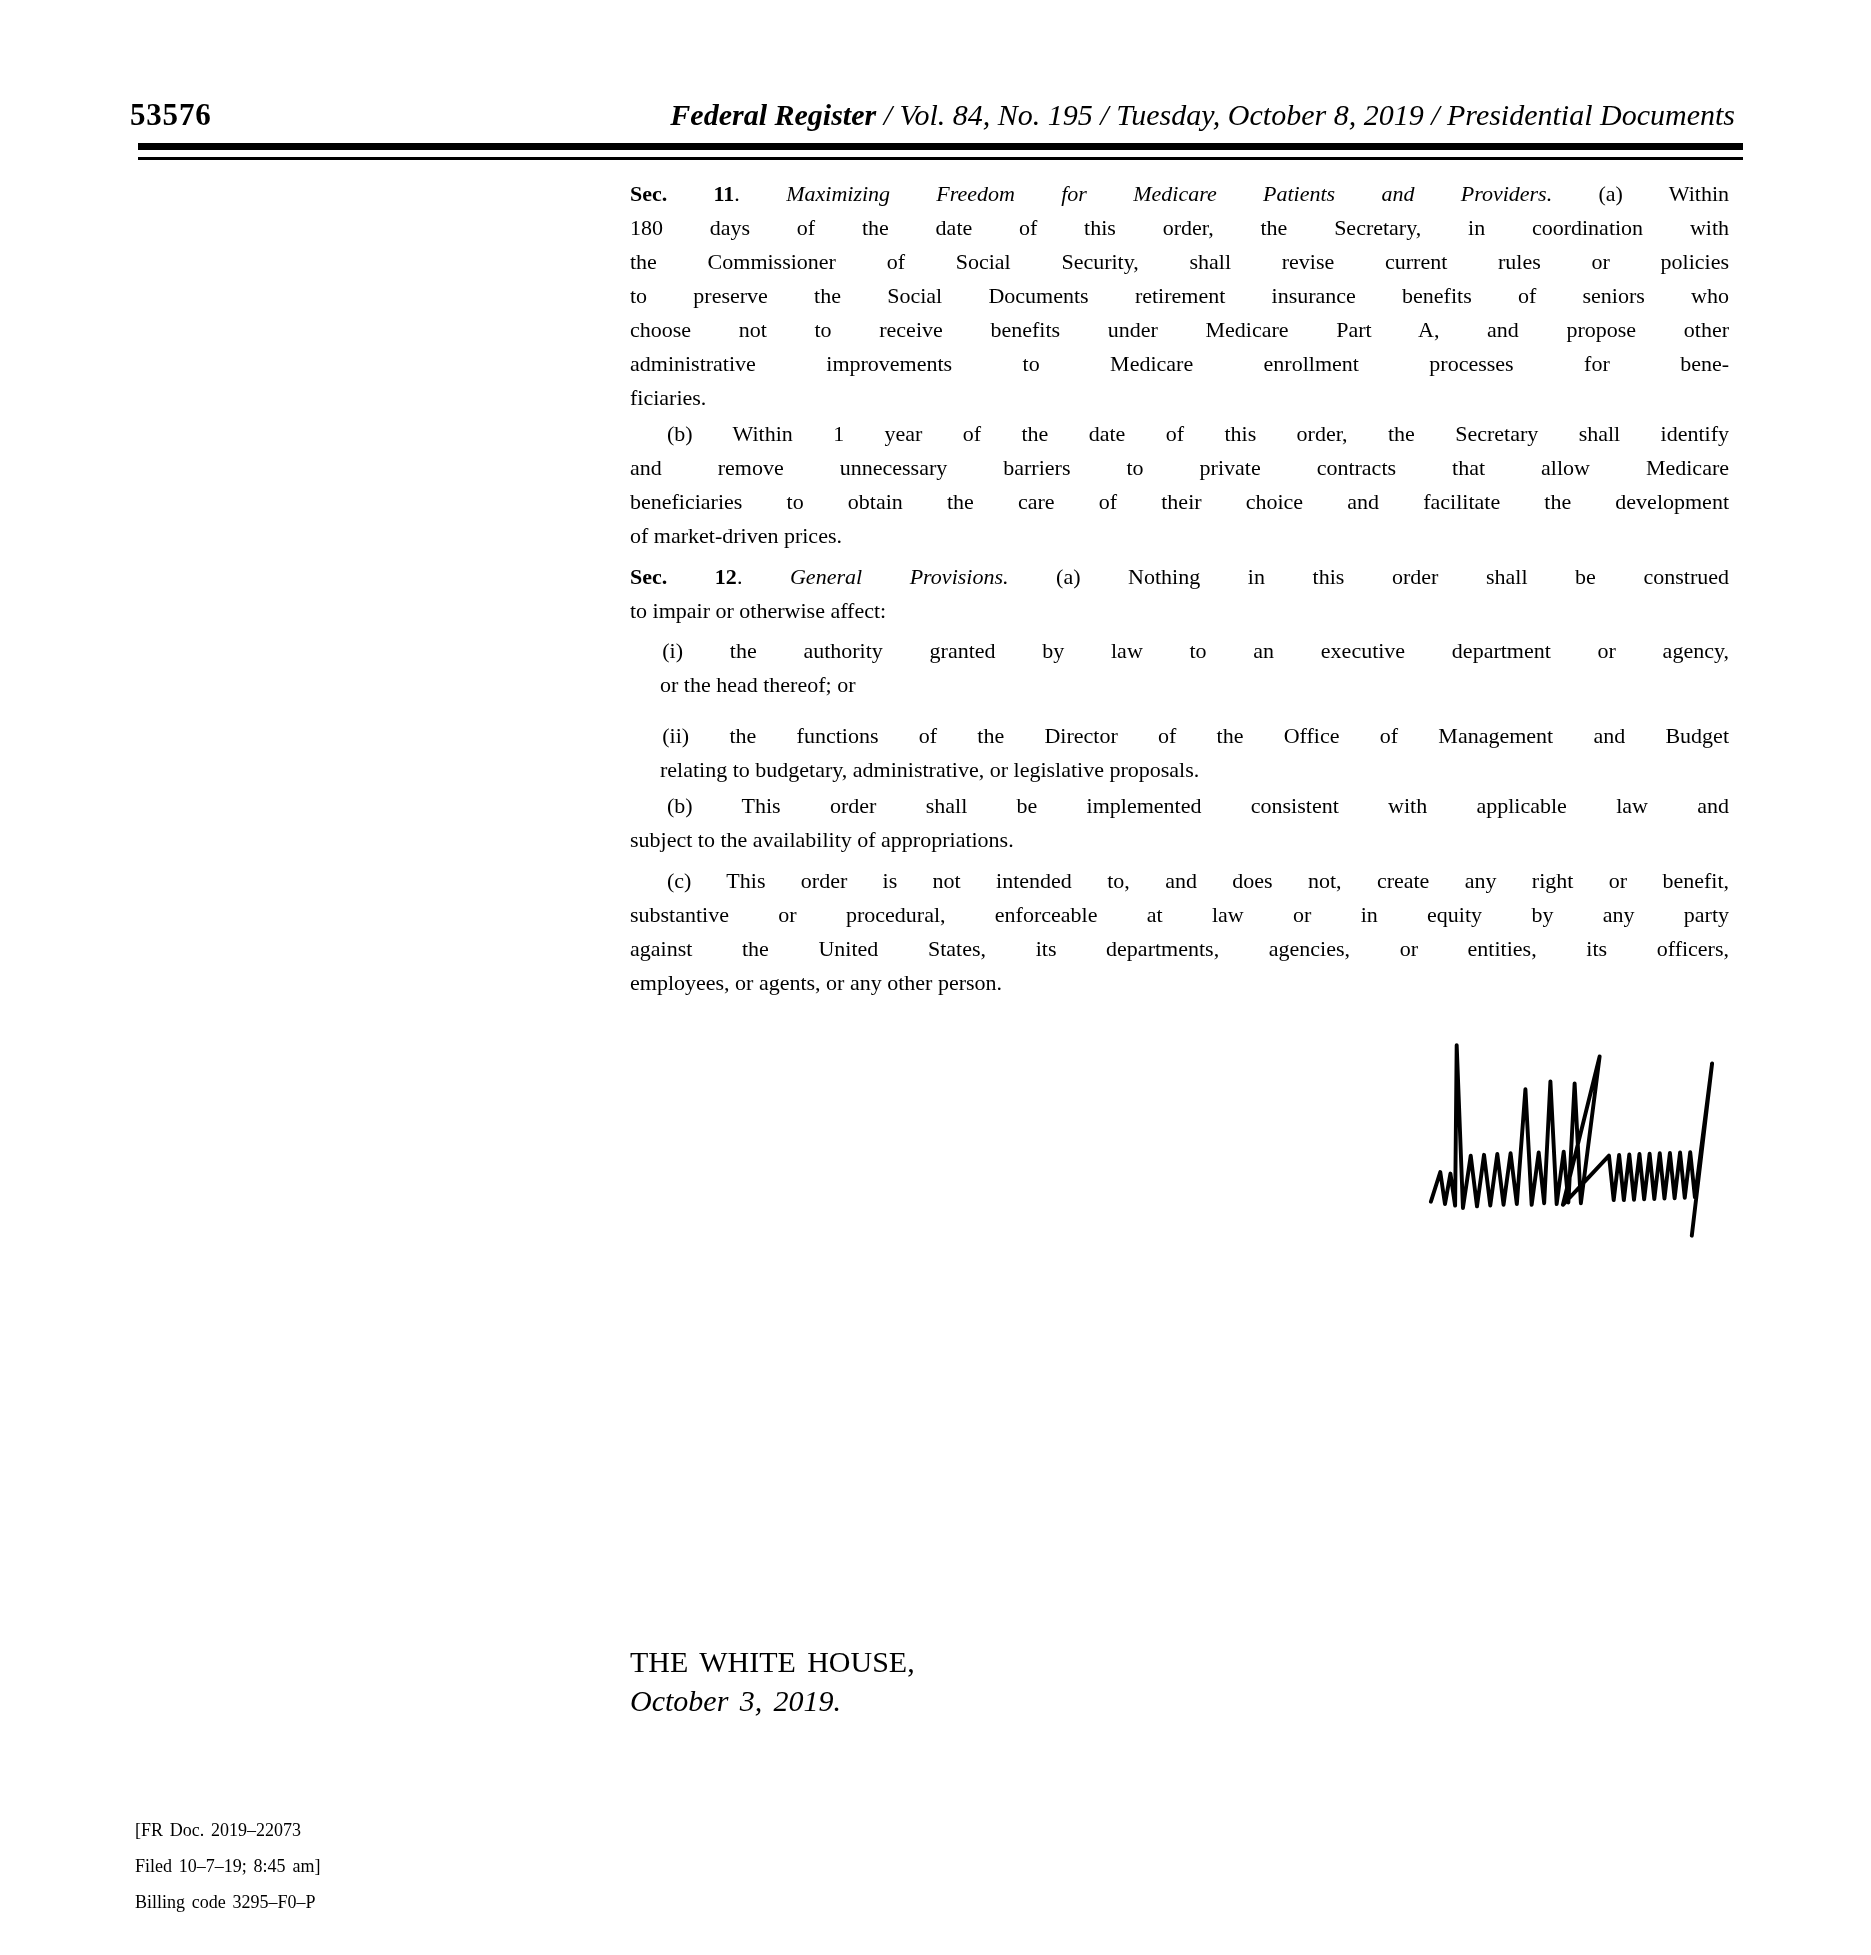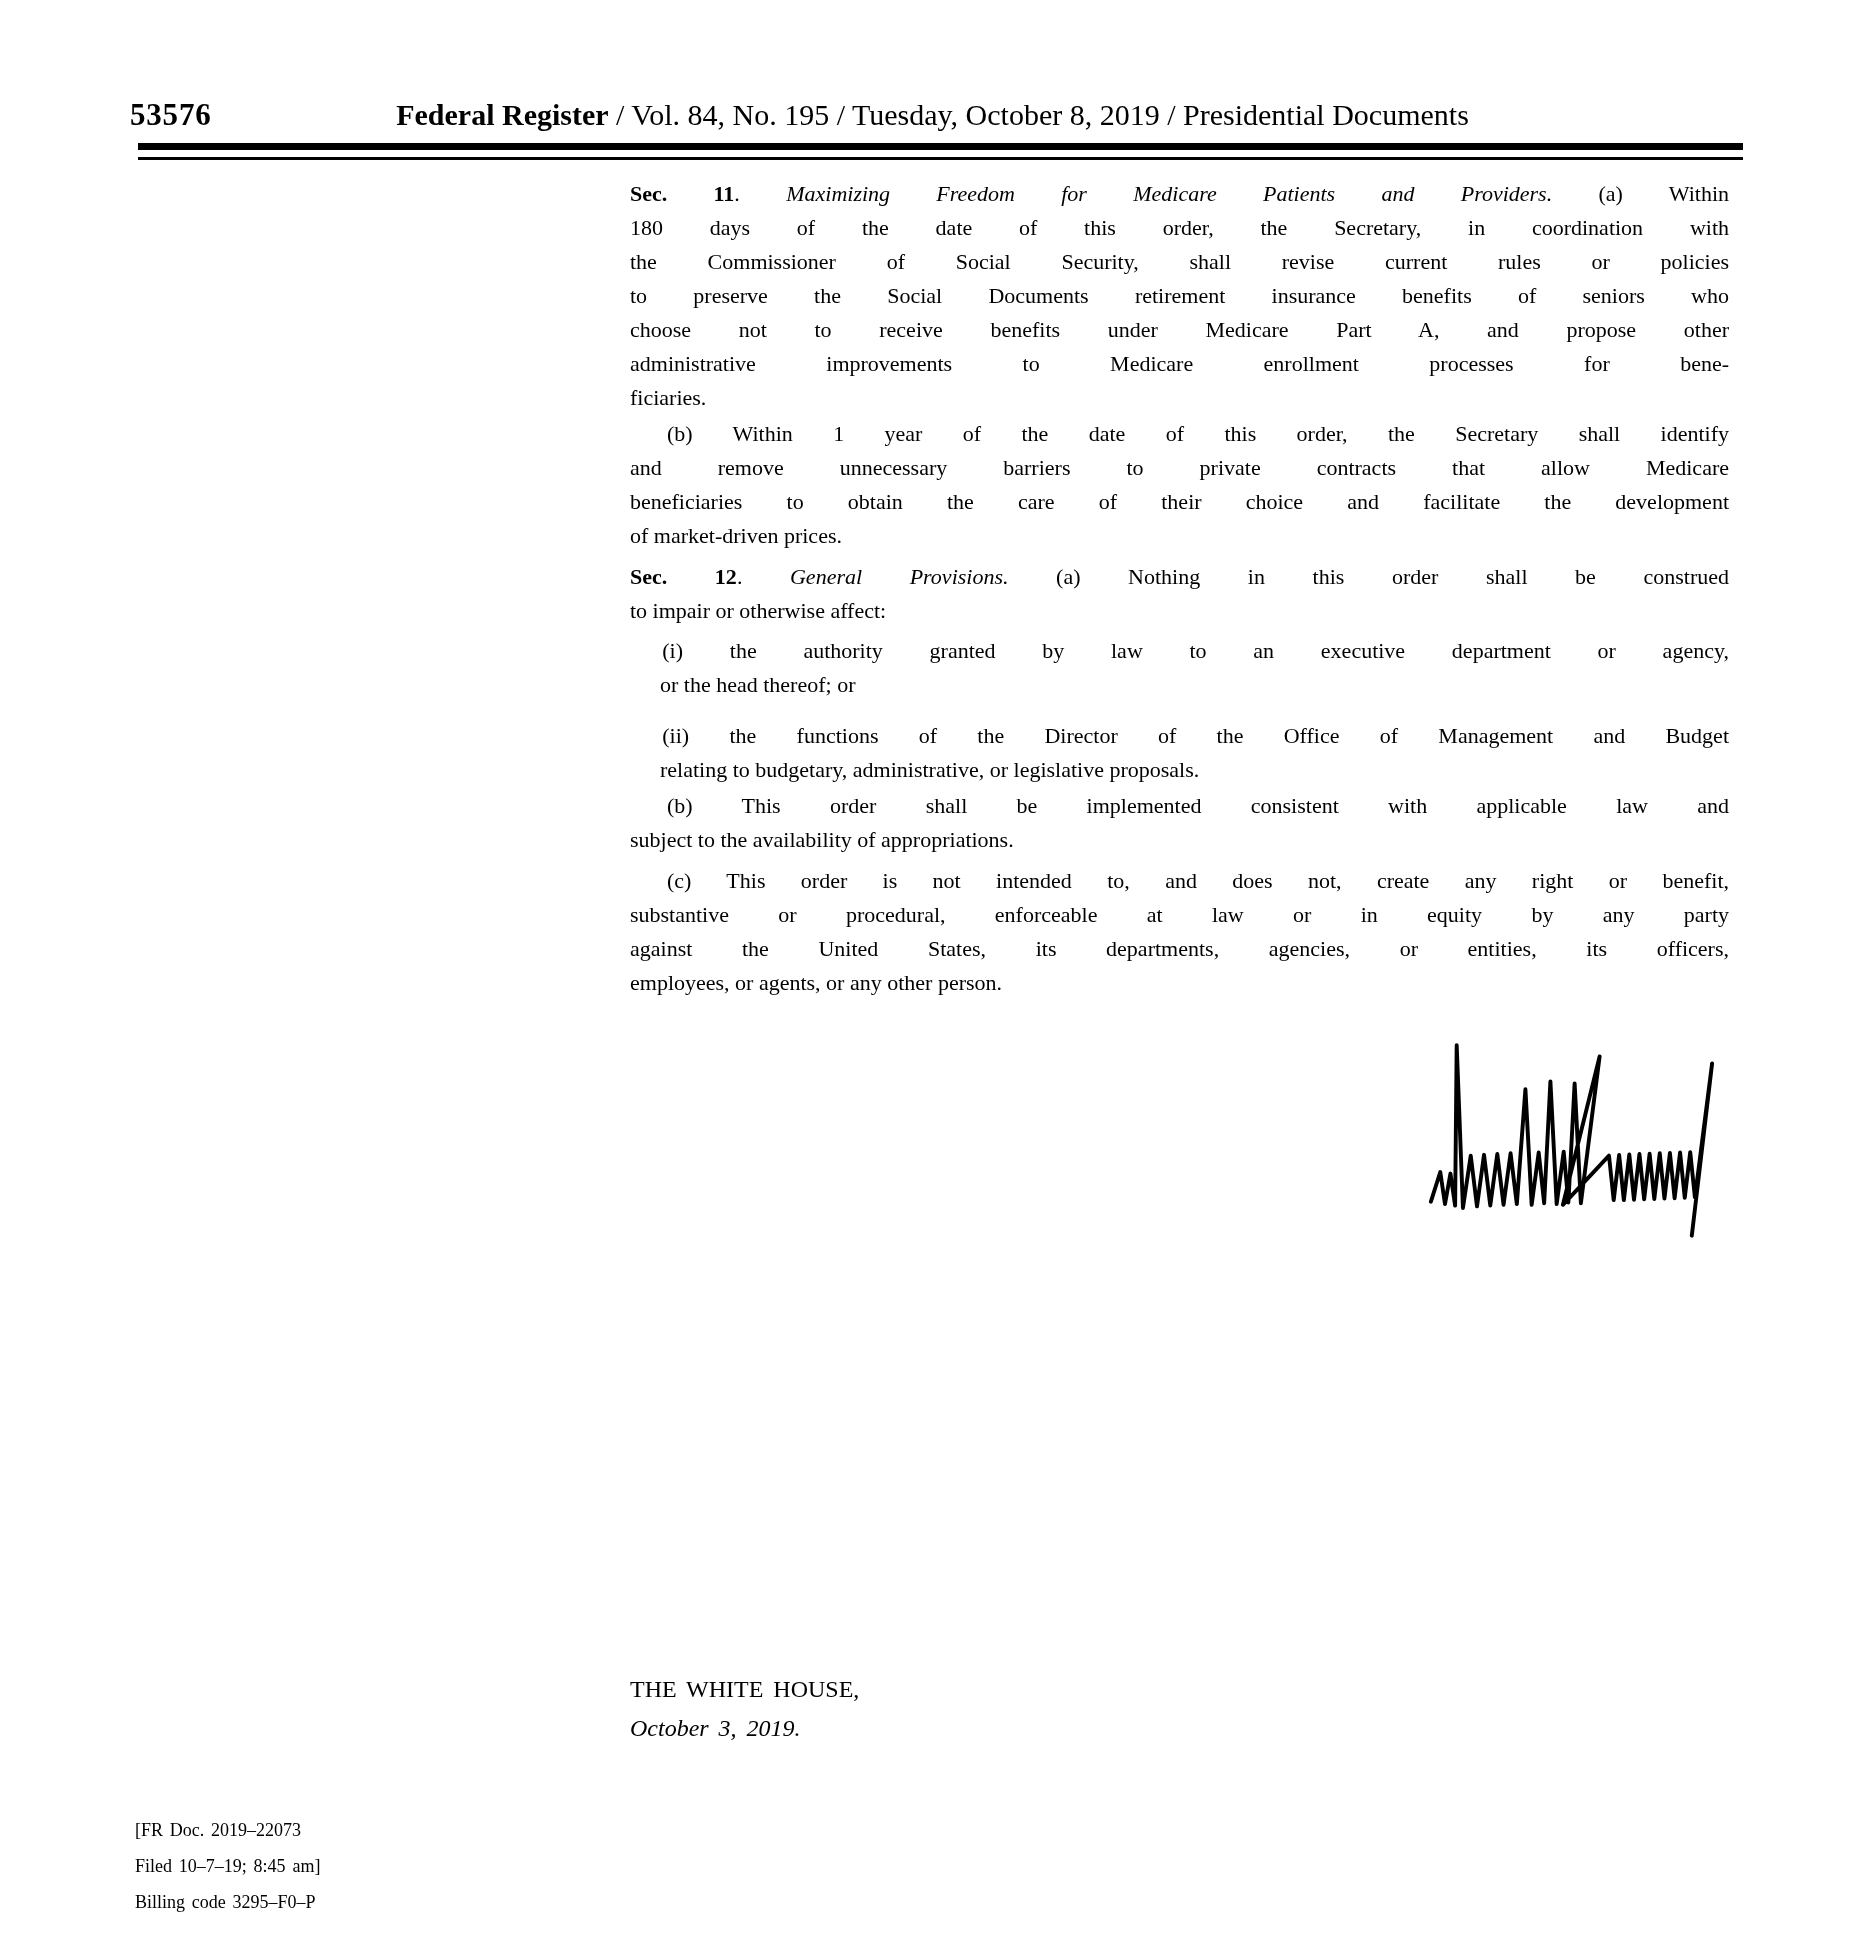--- a/index.html
+++ b/index.html
@@ -30,22 +30,23 @@
   }
   .page-number {
     position: absolute;
     left: 0;
     top: 0;
     font-size: 31px;
     font-weight: bold;
     letter-spacing: 0.8px;
   }
   .journal-line {
-    text-align: center;
+    text-align: right;
     font-size: 30px;
+    font-style: italic;
   }
   .jr-bold { font-weight: bold; }
 
   .rule-thick {
     position: absolute;
     left: 138px;
     top: 143px;
     width: 1605px;
     height: 7.4px;
     background: #000000;
@@ -96,24 +97,23 @@
     top: 1042px;
     width: 289px;
     height: 196px;
   }
 
   
   .signoff {
     position: absolute;
     left: 630px;
     top: 1642px;
-    font-size: 24px;
+    font-size: 30px;
     line-height: 39px;
     word-spacing: 3.9px;
-    margin-top: 28px;
   }
   .signoff-date { font-style: italic; }
 
   
   .docinfo {
     position: absolute;
     left: 135px;
     top: 1780px;
     font-size: 18px;
     line-height: 36px;

